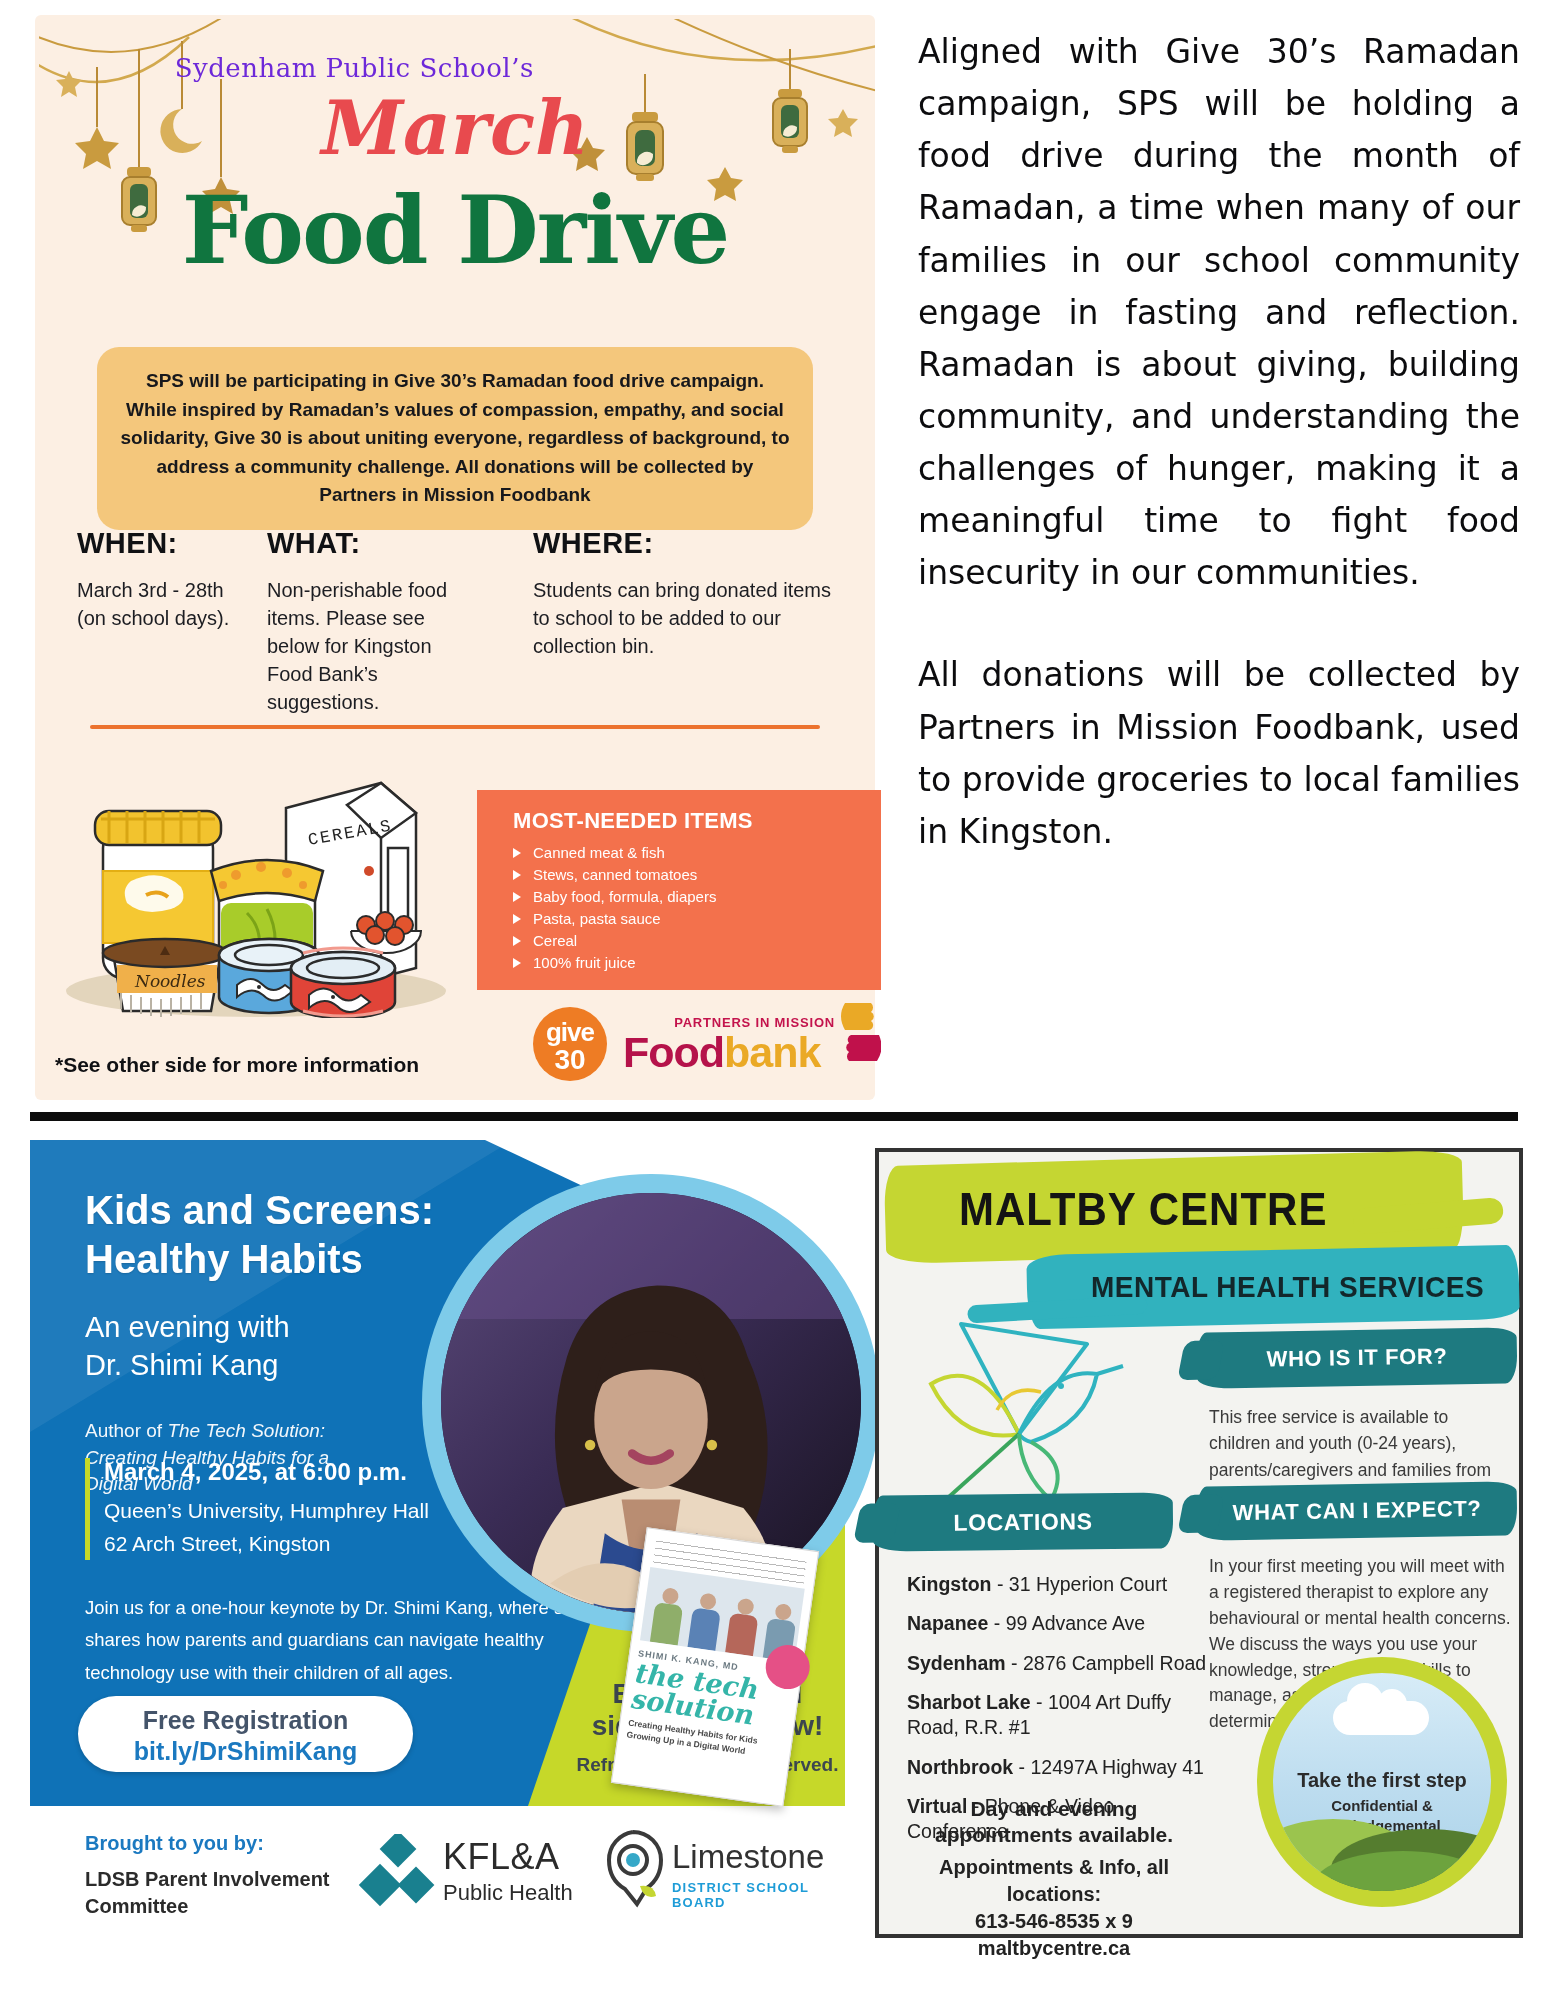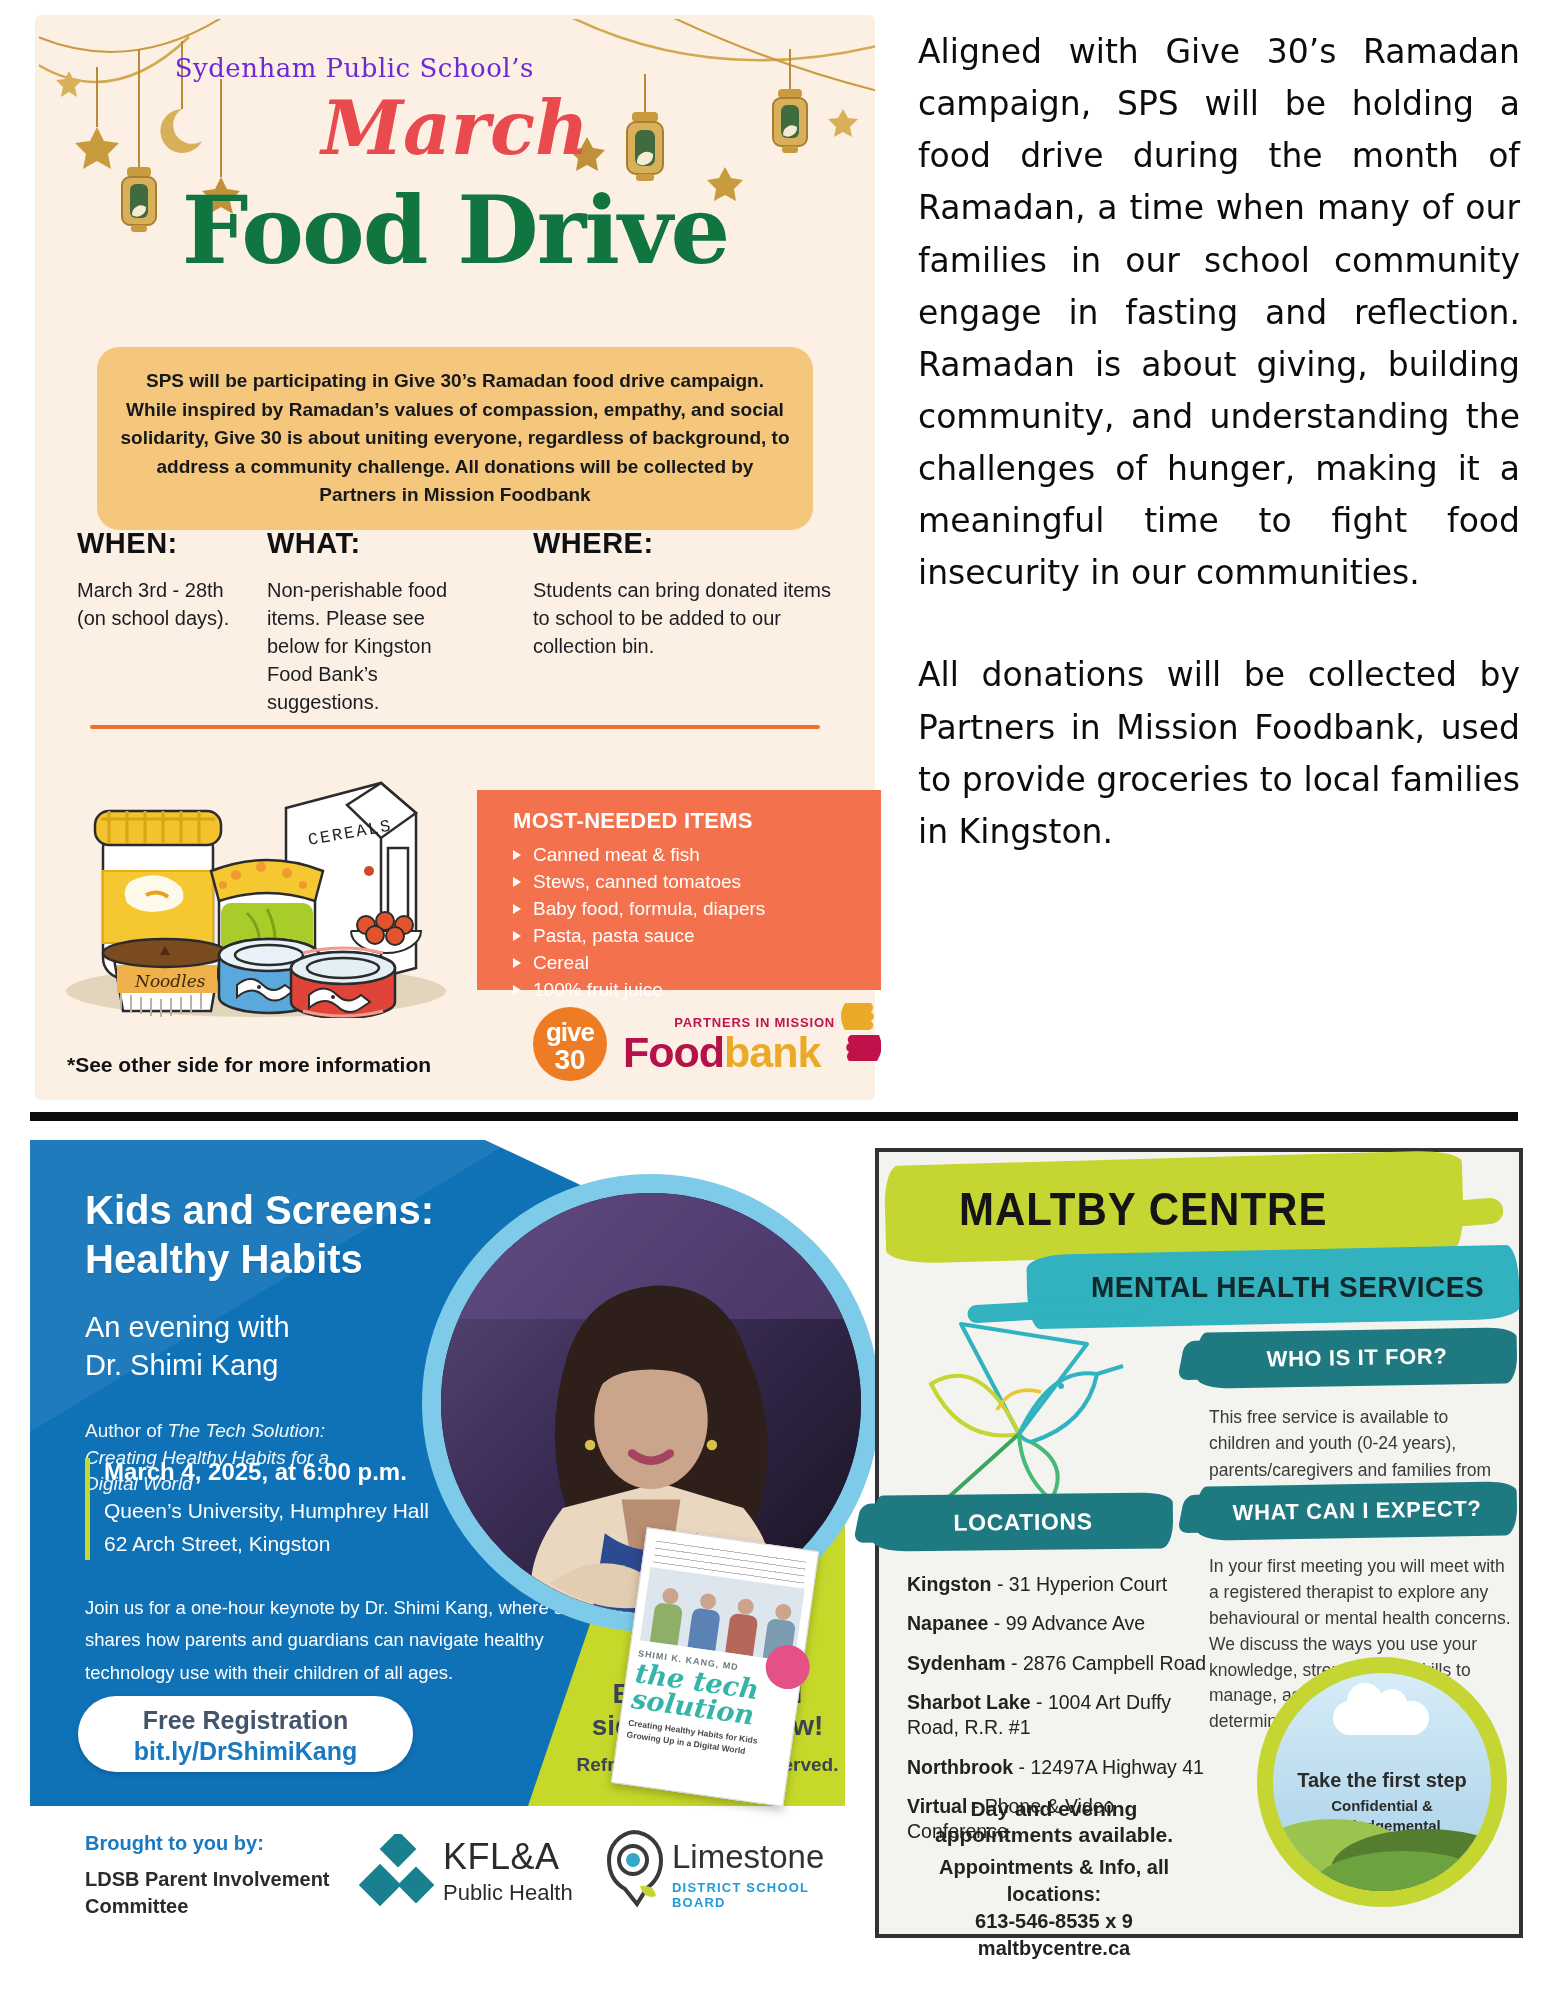--- a/index.html
+++ b/index.html
@@ -22,24 +22,24 @@
   .ff-col p{margin:16px 0 0 0;font-size:20px;color:#1c1d22;line-height:1.4;}
   .ff-col1{left:42px;top:0;width:180px;}
   .ff-col2{left:232px;top:0;width:205px;}
   .ff-col3{left:498px;top:0;width:300px;}
   .ff-divider{left:55px;top:710px;width:730px;height:4px;background:#ec722e;border-radius:2px;}
   .ff-illu{left:16px;top:738px;width:425px;height:265px;}
   .ff-needed{left:442px;top:775px;width:404px;height:200px;background:#f3714c;box-sizing:border-box;
              padding:18px 36px;color:#fff;}
   .ff-needed h4{margin:0 0 10px 0;font-size:22px;font-weight:900;letter-spacing:.3px;}
   .ff-needed ul{margin:0;padding:0;list-style:none;}
-  .ff-needed li{font-size:19px;margin:0 0 5px 0;display:flex;align-items:center;}
+  .ff-needed li{font-size:15px;margin:0 0 5px 0;display:flex;align-items:center;}
   .tri{width:0;height:0;border-left:8px solid #fff;border-top:5px solid transparent;
        border-bottom:5px solid transparent;margin-right:12px;flex:none;}
-  .ff-footnote{left:32px;top:1038px;font-size:21px;font-weight:bold;color:#101114;}
+  .ff-footnote{left:20px;top:1038px;font-size:21px;font-weight:bold;color:#101114;}
   .give30{left:498px;top:992px;width:74px;height:74px;background:#ee7c24;border-radius:50%;
           color:#fff;text-align:center;font-weight:bold;line-height:1;}
   .give30 .g1{display:block;font-size:26px;margin-top:12px;letter-spacing:-1px;}
   .give30 .g2{display:block;font-size:28px;margin-top:1px;}
   .foodbank{left:588px;top:1000px;width:250px;}
   .fb-tag{font-size:13px;font-weight:900;color:#c3134c;letter-spacing:.8px;text-align:right;width:212px;}
   .fb-word{font-size:43px;font-weight:900;letter-spacing:-1px;line-height:1;margin-top:1px;}
   .fb-word .food{color:#b5124a;} .fb-word .bank{color:#eaa926;}
   .fb-hands{left:212px;top:-14px;width:46px;height:62px;}
 

